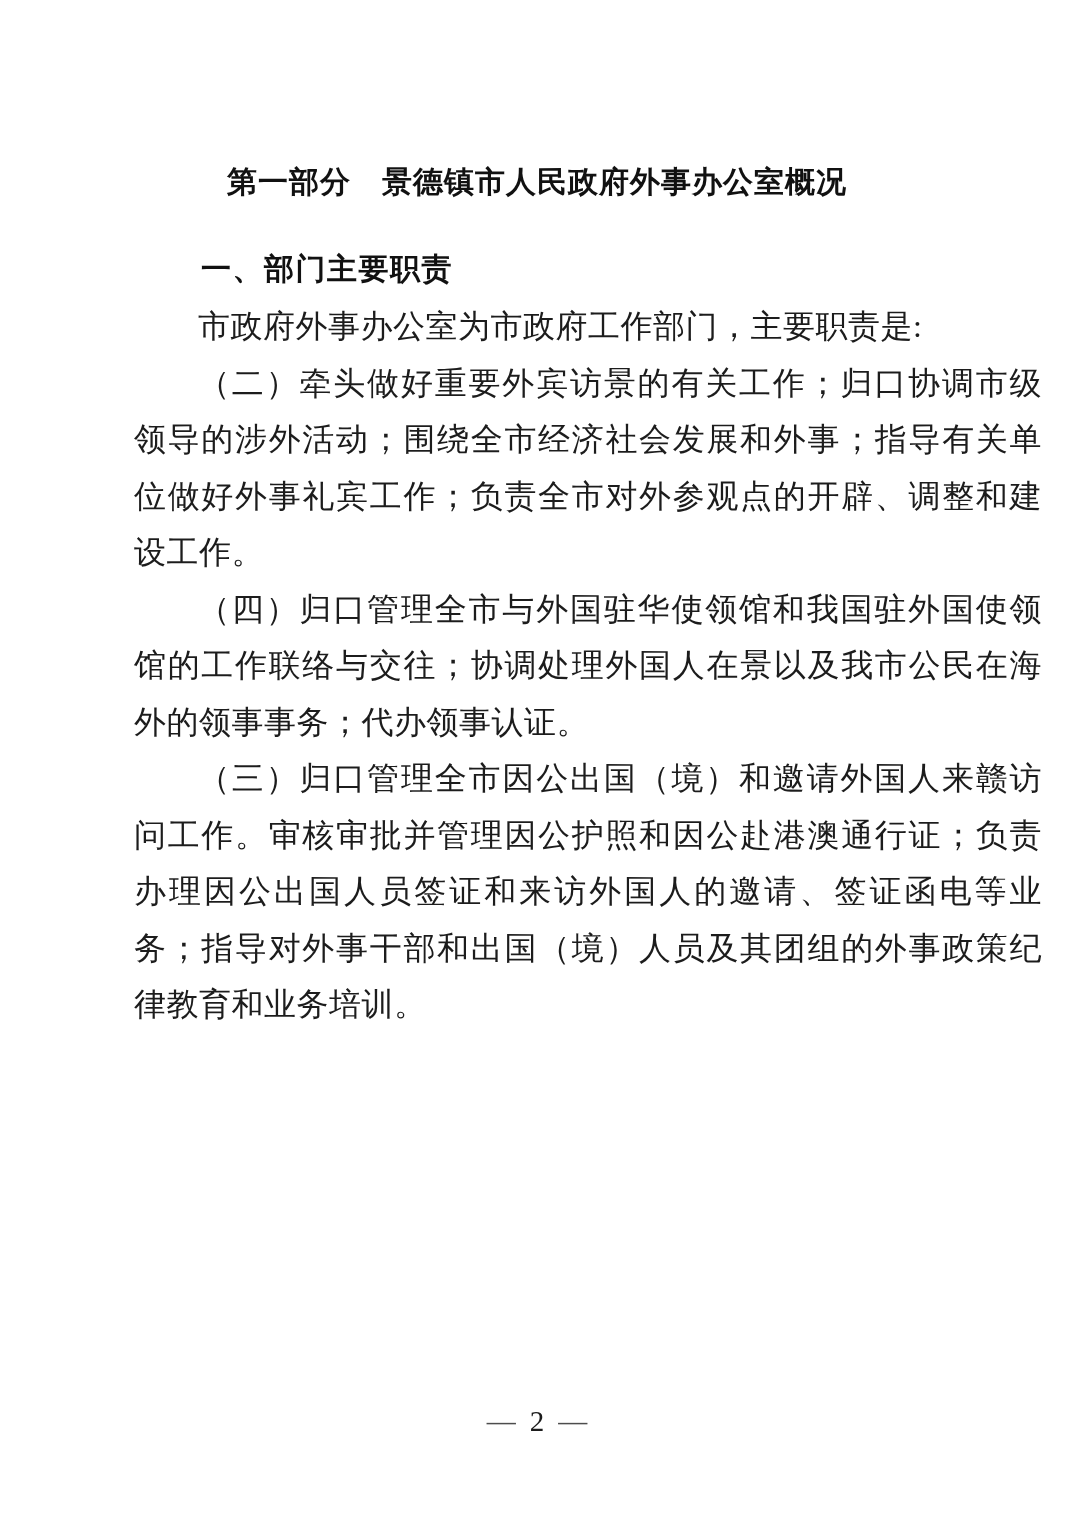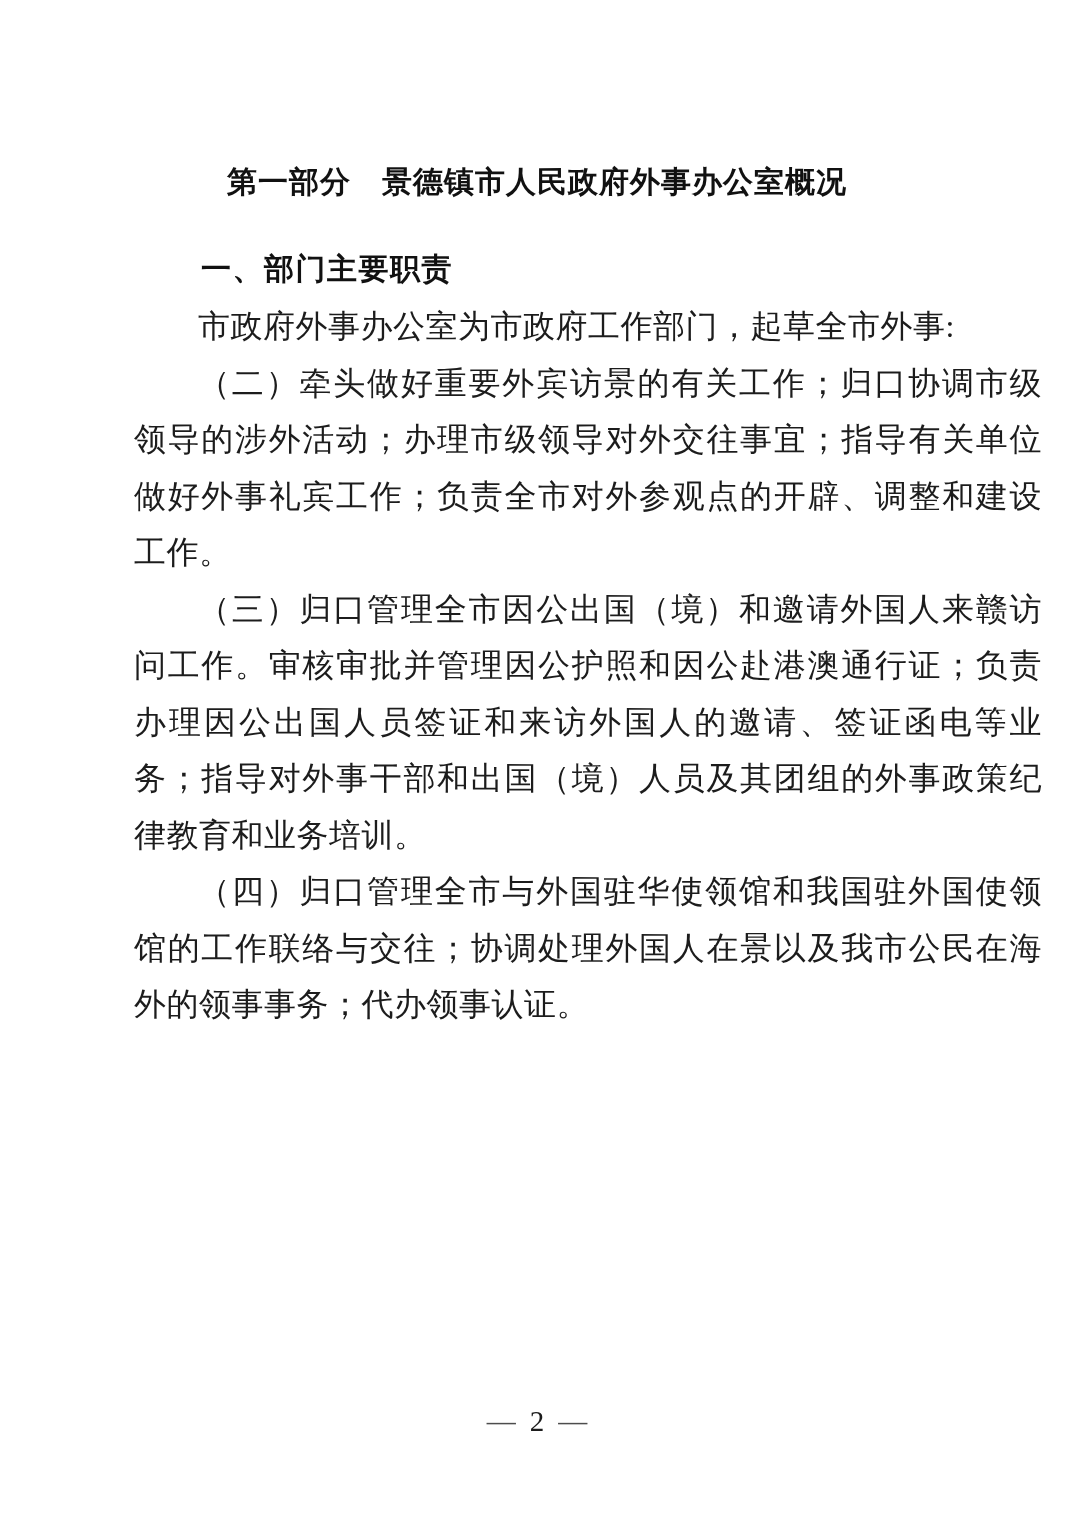--- a/index.html
+++ b/index.html
@@ -78,23 +78,23 @@
 </head>
 <body>
 
 <div class="page">
 
   <div class="doc-title">第一部分　景德镇市人民政府外事办公室概况</div>
 
   <div class="section-heading">一、部门主要职责</div>
 
   <div class="body-text">
-    <p>市政府外事办公室为市政府工作部门，起草全市外事:</p>
-    <p>（二）牵头做好重要外宾访景的有关工作；归口协调市级领导的涉外活动；办理市级领导对外交往事宜；指导有关单位做好外事礼宾工作；负责全市对外参观点的开辟、调整和建设工作。</p>
+    <p>市政府外事办公室为市政府工作部门，主要职责是:</p>
+    <p>（二）牵头做好重要外宾访景的有关工作；归口协调市级领导的涉外活动；围绕全市经济社会发展和外事；指导有关单位做好外事礼宾工作；负责全市对外参观点的开辟、调整和建设工作。</p>
+    <p>（四）归口管理全市与外国驻华使领馆和我国驻外国使领馆的工作联络与交往；协调处理外国人在景以及我市公民在海外的领事事务；代办领事认证。</p>
     <p>（三）归口管理全市因公出国（境）和邀请外国人来赣访问工作。审核审批并管理因公护照和因公赴港澳通行证；负责办理因公出国人员签证和来访外国人的邀请、签证函电等业务；指导对外事干部和出国（境）人员及其团组的外事政策纪律教育和业务培训。</p>
-    <p>（四）归口管理全市与外国驻华使领馆和我国驻外国使领馆的工作联络与交往；协调处理外国人在景以及我市公民在海外的领事事务；代办领事认证。</p>
   </div>
 
   <div class="page-footer">
     <span class="dash">—</span><span class="num">2</span><span class="dash">—</span>
   </div>
 
 </div>
 
 </body></html>

